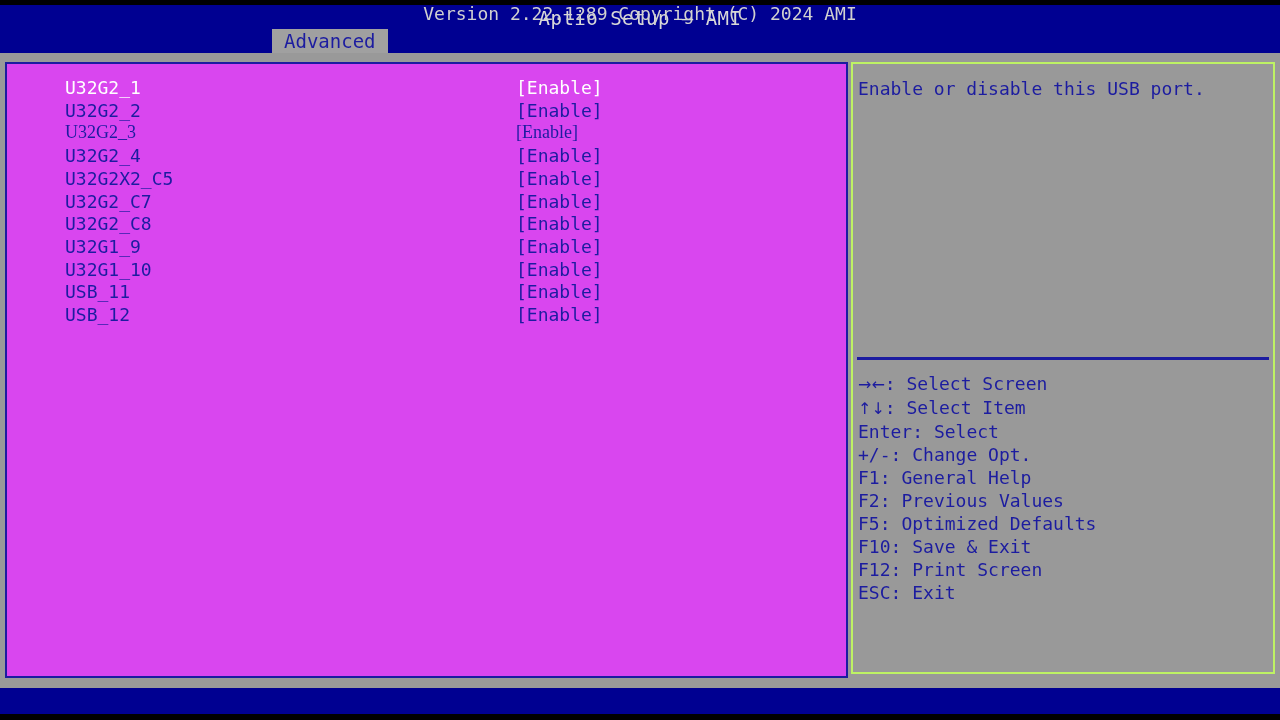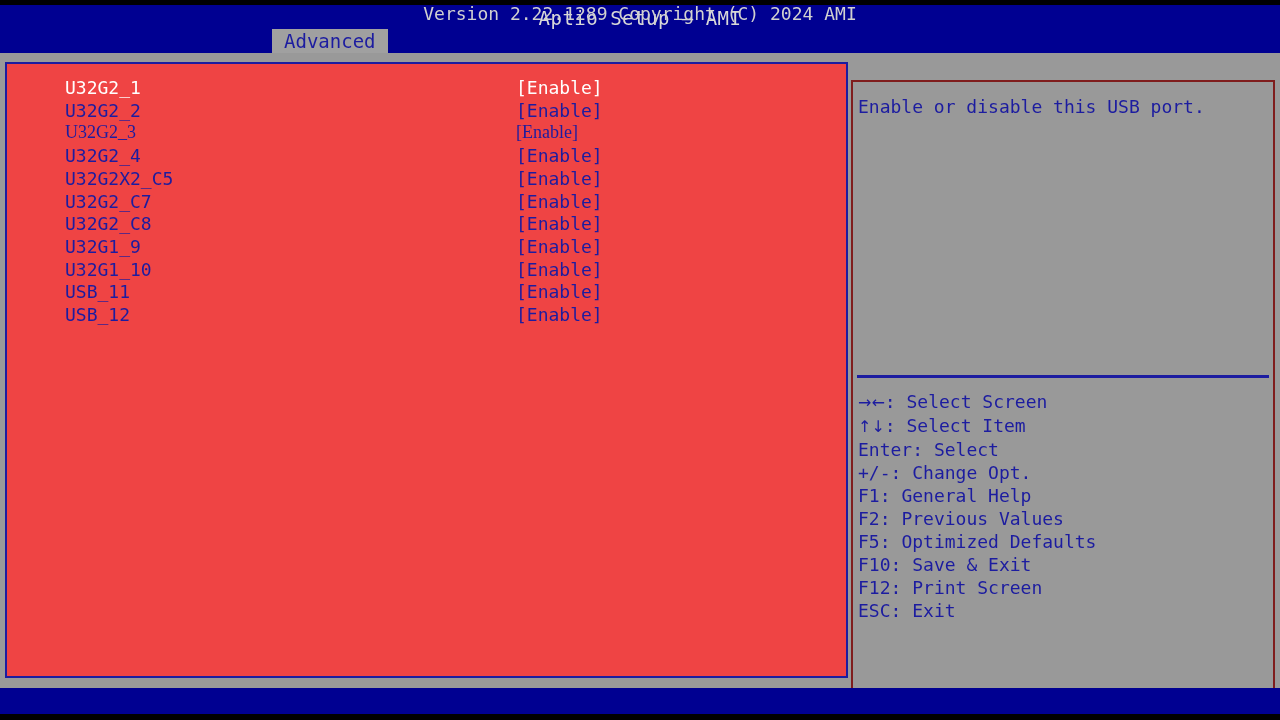--- a/index.html
+++ b/index.html
@@ -72,21 +72,21 @@
 
   
   #settings-panel {
     position: absolute;
     left: 5px;
     top: 62px;
     width: 843px;
     height: 616px;
     border: 2px solid #1c1ca0;
     box-sizing: border-box;
-    background: #ef4444;
+    background: #d946ef;
   }
 
   .setting-row {
     position: absolute;
     left: 0;
     width: 100%;
     height: 23px;
   }
   .setting-name {
     position: absolute;
@@ -108,24 +108,24 @@
   }
   .setting-row.selected .setting-name,
   .setting-row.selected .setting-value {
     color: #ffffff;
   }
 
   
   #help-panel {
     position: absolute;
     left: 851px;
-    top: 80px;
+    top: 62px;
     width: 424px;
     height: 612px;
-    border: 2px solid #7f1d1d;
+    border: 2px solid #bef264;
     box-sizing: border-box;
     background: #999999;
   }
 
   #help-description {
     position: absolute;
     left: 5px;
     top: 13px;
     width: 406px;
     color: #1c1ca0;

